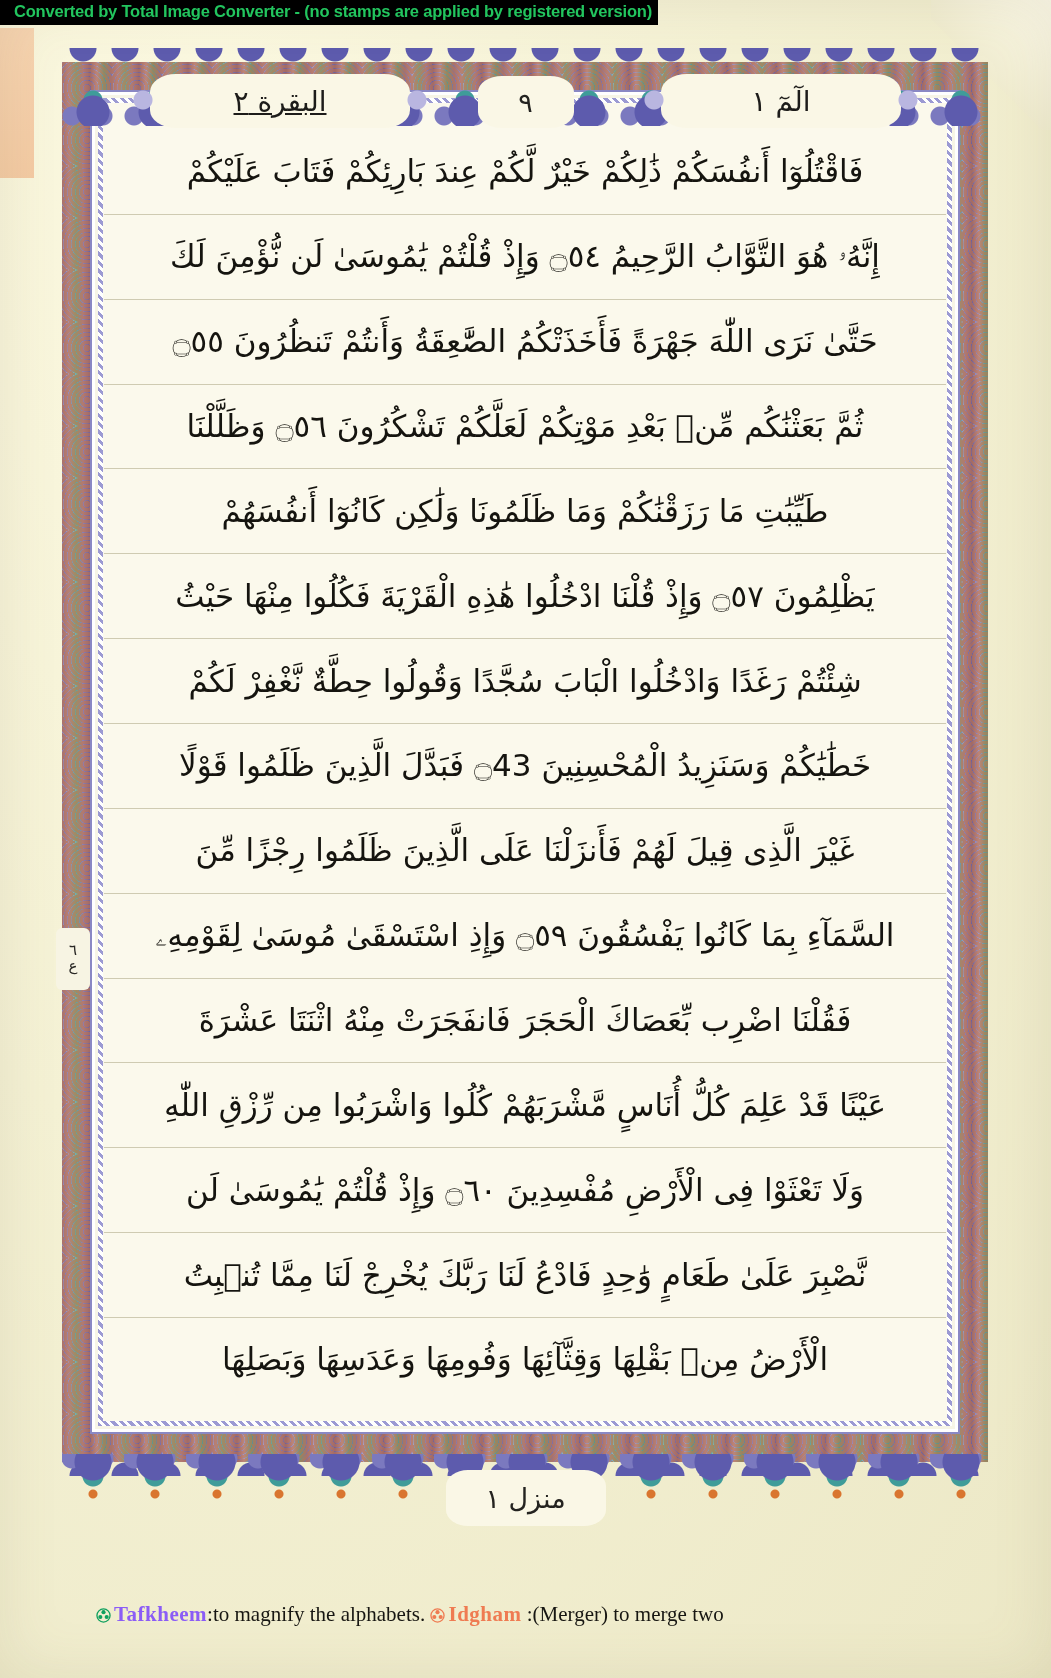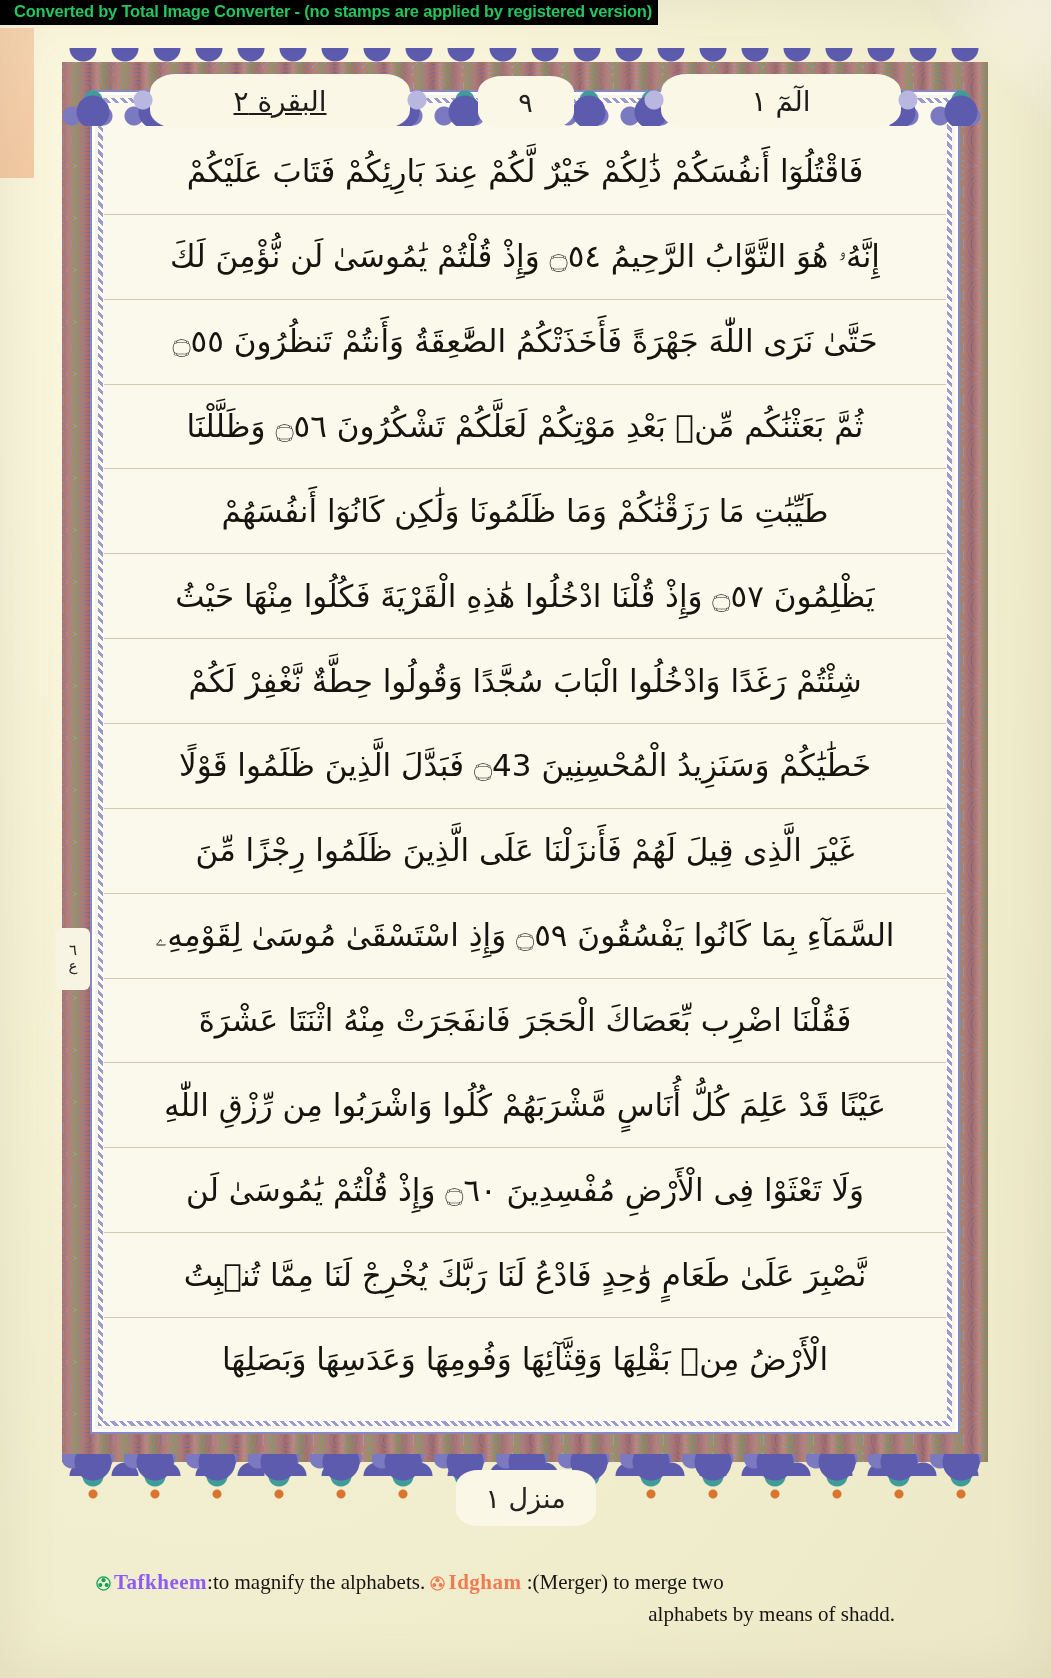--- a/index.html
+++ b/index.html
@@ -130,21 +130,21 @@
     position:absolute;left:62px;right:62px;height:70px;bottom:154px;
     background:
       radial-gradient(circle at 31px 8px, #5d5bad 0 18px, rgba(0,0,0,0) 19px),
       radial-gradient(circle at 31px 22px, #3f9c99 0 10px, rgba(0,0,0,0) 11px),
       radial-gradient(circle at 10px 4px, #7b79bf 0 10px, rgba(0,0,0,0) 11px),
       radial-gradient(circle at 31px 40px, #d9752f 0 4px, rgba(0,0,0,0) 5px);
     background-size:62px 70px,62px 70px,31px 70px,62px 70px;
     z-index:5;
   }
   #manzil-cart{
-    position:absolute;bottom:152px;left:0;right:0;margin:auto;width:140px;height:56px;
+    position:absolute;bottom:152px;left:0;right:0;margin:auto;width:160px;height:56px;
     display:flex;align-items:center;justify-content:center;
     background:#faf7e6;border-radius:22px/16px;
     font-family:"DejaVu Sans",sans-serif;font-size:27px;color:#242320;
     direction:rtl;z-index:12;
   }
 
   
   #ruku-marker{
     position:absolute;left:56px;top:928px;width:34px;height:62px;
     background:#f7f4e3;border-radius:6px;
@@ -252,14 +252,13 @@
     <span class="flower">
       <svg viewBox="0 0 16 16" width="15" height="15">
         <circle cx="8" cy="8" r="7" fill="none" stroke="#ef7b52" stroke-width="1.4"></circle>
         <circle cx="8" cy="4.4" r="2.2" fill="#ef7b52"></circle>
         <circle cx="4.6" cy="9.6" r="2.2" fill="#ef7b52"></circle>
         <circle cx="11.4" cy="9.6" r="2.2" fill="#ef7b52"></circle>
       </svg>
     </span><span class="kw kw-idgham">Idgham</span>
     <span>:(Merger) to merge two</span>
   </div>
-  <div class="row2">alphabets by means of shadd.</div>
 </div>
 
 </body></html>

